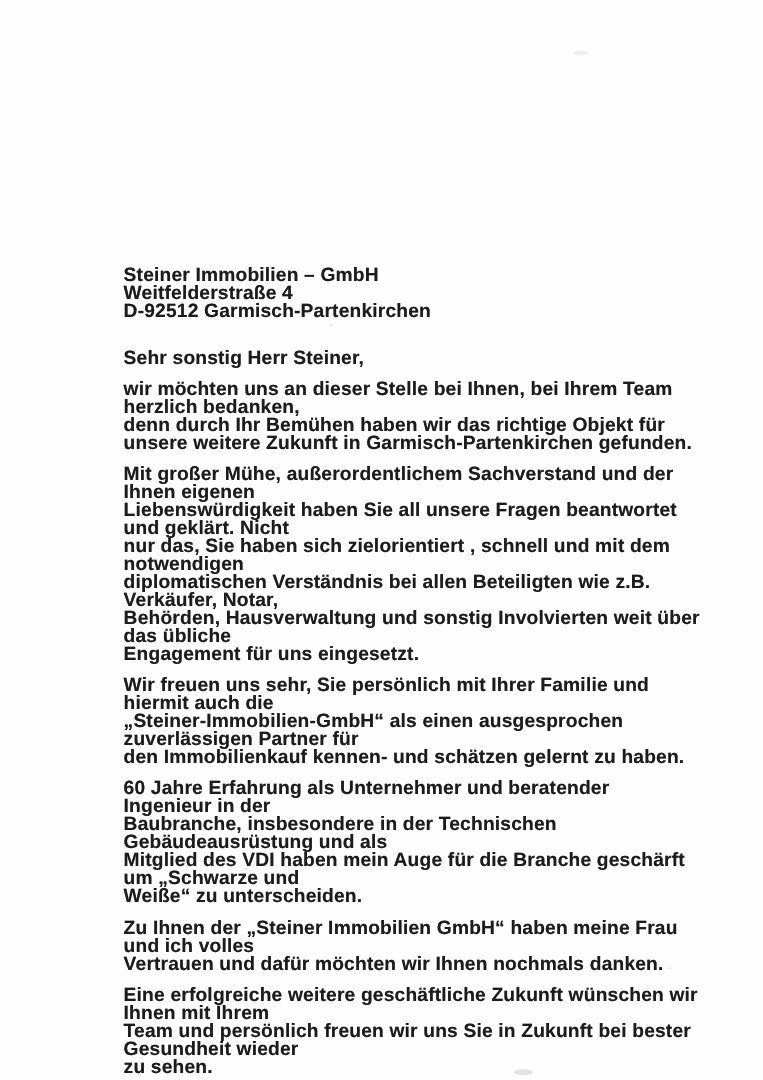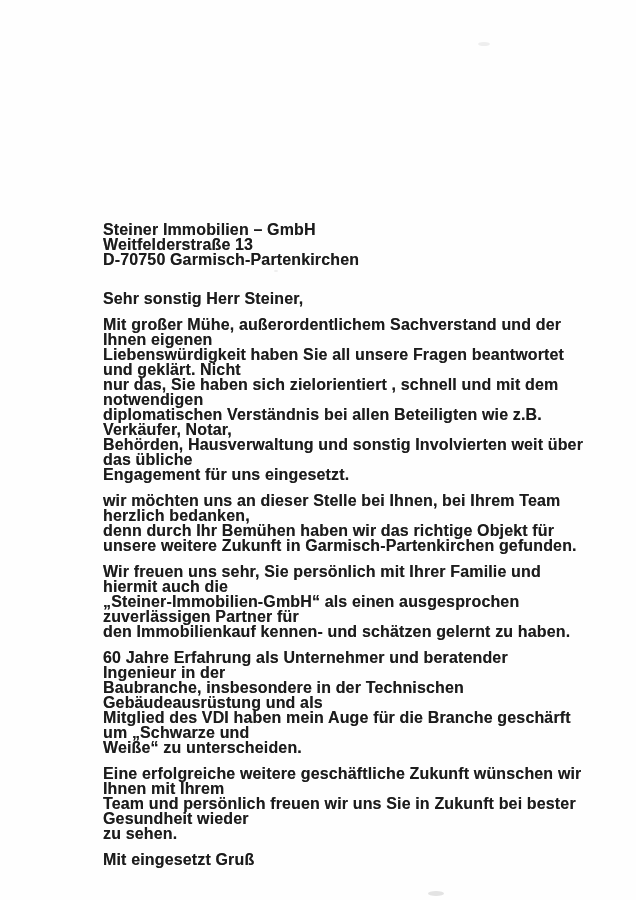--- a/index.html
+++ b/index.html
@@ -56,42 +56,44 @@
 </style>
 </head>
 <body>
 
 <div class="scan-page">
 
   <div class="letter-body">
 
     <div class="address-block">
       <div>Steiner Immobilien – GmbH</div>
-      <div>Weitfelderstraße 13</div>
-      <div>D-70750 Garmisch-Partenkirchen</div>
+      <div>Weitfelderstraße 4</div>
+      <div>D-92512 Garmisch-Partenkirchen</div>
     </div>
 
     <p class="salutation">Sehr sonstig Herr Steiner,</p>
 
+    <p class="para">wir möchten uns an dieser Stelle bei Ihnen, bei Ihrem Team herzlich bedanken,
+denn durch Ihr Bemühen haben wir das richtige Objekt für
+unsere weitere Zukunft in Garmisch-Partenkirchen gefunden.</p>
     <p class="para">Mit großer Mühe, außerordentlichem Sachverstand und der Ihnen eigenen
 Liebenswürdigkeit haben Sie all unsere Fragen beantwortet und geklärt. Nicht
 nur das, Sie haben sich zielorientiert , schnell und mit dem notwendigen
 diplomatischen Verständnis bei allen Beteiligten wie z.B. Verkäufer, Notar,
 Behörden, Hausverwaltung und sonstig Involvierten weit über das übliche
 Engagement für uns eingesetzt.</p>
-    <p class="para">wir möchten uns an dieser Stelle bei Ihnen, bei Ihrem Team herzlich bedanken,
-denn durch Ihr Bemühen haben wir das richtige Objekt für
-unsere weitere Zukunft in Garmisch-Partenkirchen gefunden.</p>
     <p class="para">Wir freuen uns sehr, Sie persönlich mit Ihrer Familie und hiermit auch die
 „Steiner-Immobilien-GmbH“ als einen ausgesprochen zuverlässigen Partner für
 den Immobilienkauf kennen- und schätzen gelernt zu haben.</p>
     <p class="para">60 Jahre Erfahrung als Unternehmer und beratender Ingenieur in der
 Baubranche, insbesondere in der Technischen Gebäudeausrüstung und als
 Mitglied des VDI haben mein Auge für die Branche geschärft um „Schwarze und
 Weiße“ zu unterscheiden.</p>
+    <p class="para">Zu Ihnen der „Steiner Immobilien GmbH“ haben meine Frau und ich volles
+Vertrauen und dafür möchten wir Ihnen nochmals danken.</p>
     <p class="para">Eine erfolgreiche weitere geschäftliche Zukunft wünschen wir Ihnen mit Ihrem
 Team und persönlich freuen wir uns Sie in Zukunft bei bester Gesundheit wieder
 zu sehen.</p>
 
     <p class="closing">Mit eingesetzt Gruß</p>
 
   </div>
 
   <div class="artifact artifact-a"></div>
   <div class="artifact artifact-b"></div>

